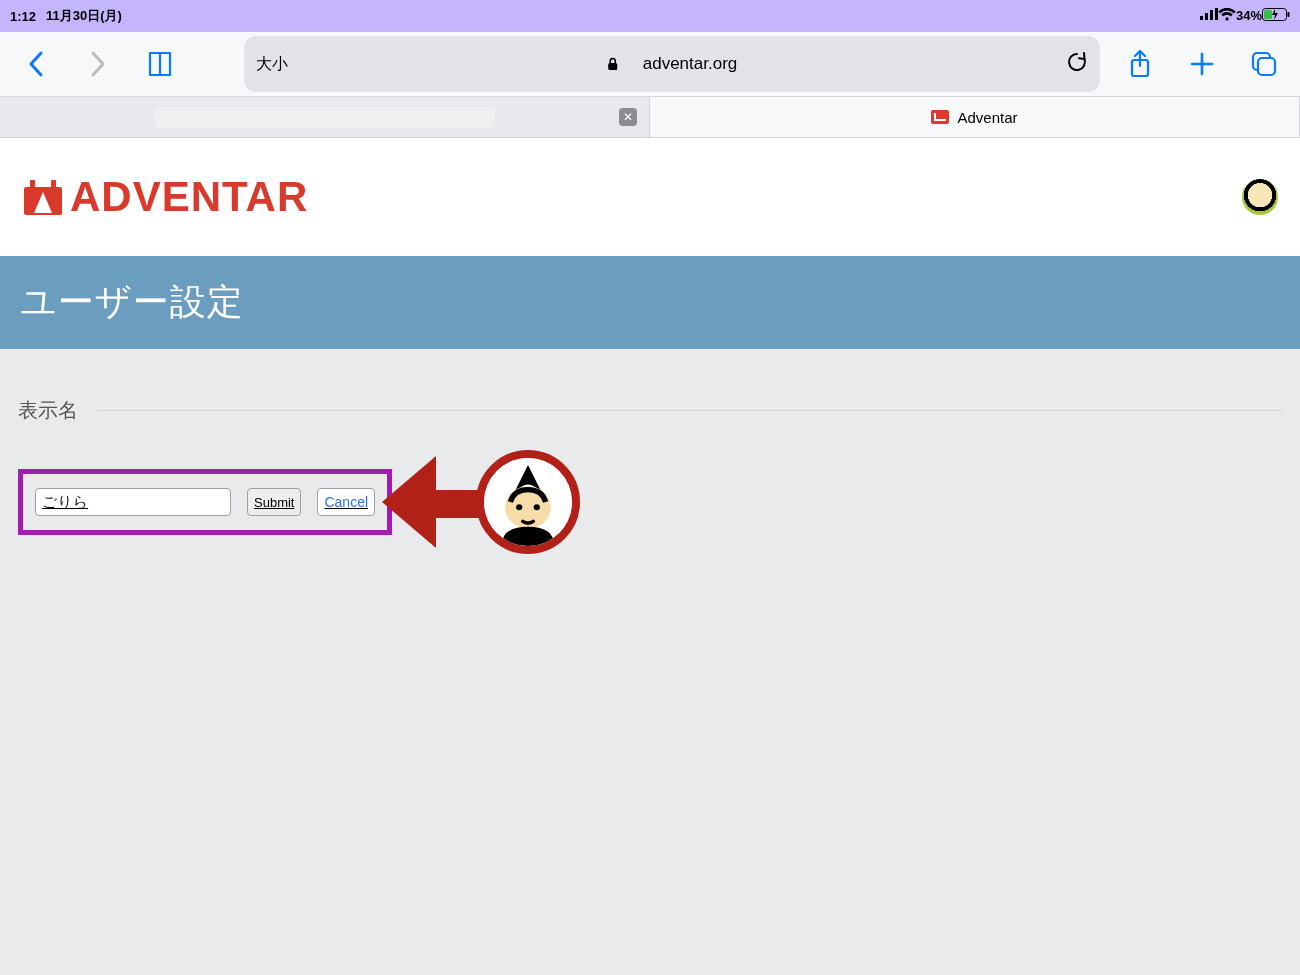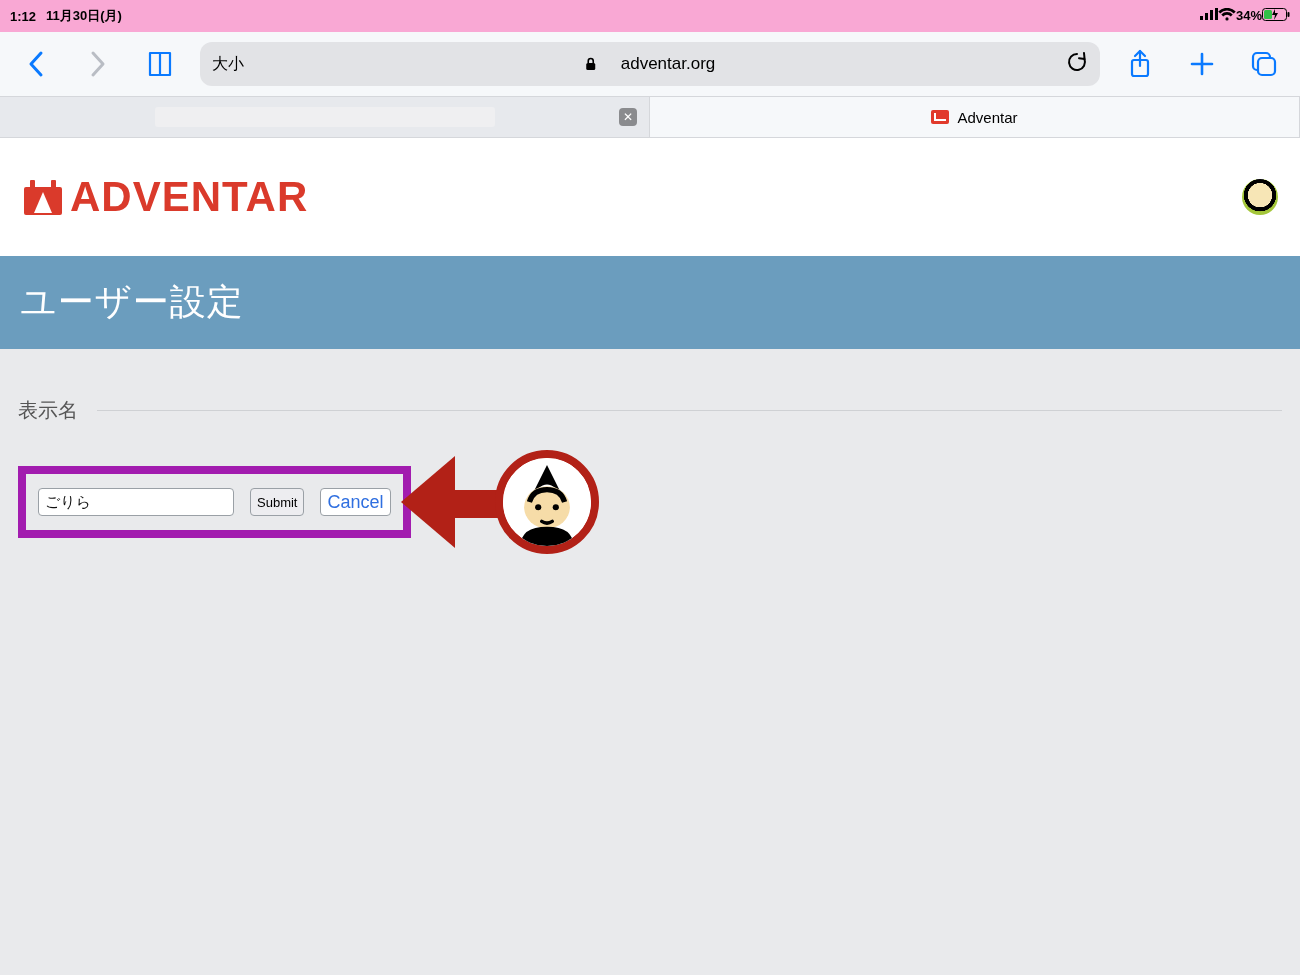--- a/index.html
+++ b/index.html
@@ -13,21 +13,21 @@
 
   
   .status-bar {
     height: 22px;
     display: flex;
     align-items: center;
     justify-content: space-between;
     padding: 16px 10px;
     font-size: 13px;
     font-weight: 600;
-    background: #f9a8d4;
+    background: #c4b5fd;
   }
   .status-left { display:flex; gap:10px; align-items:center; }
   .status-right { display:flex; align-items:flex-start; }
 
   
   .safari-toolbar {
     height: 64px;
     display:flex;
     align-items:center;
     gap:18px;
@@ -36,27 +36,28 @@
   }
   .safari-toolbar .tool-btn {
     width:44px; height:44px;
     display:flex; align-items:center; justify-content:center;
     color:#0a7aff;
     border-radius:8px;
   }
   .safari-toolbar .tool-btn.disabled { color:#b9bdc4; }
   .address-bar {
     flex:1;
-    height:44px;
+    height:56px;
     background:#e2e3e6;
     border-radius:12px;
     display:flex;
     align-items:center;
     padding:0 12px;
     position:relative;
+    margin-left:44px;
   }
   .address-bar .aa {
     font-size:16px; font-weight:500; color:#000;
   }
   .address-bar .url-center {
     position:absolute; left:50%; transform:translateX(-50%);
     display:flex; align-items:center; gap:24px;
     font-size:17px; color:#000;
   }
   .address-bar .reload {
@@ -156,24 +157,25 @@
     font-size:20px; color:#555;
     white-space:nowrap;
   }
   .section-label-row .rule {
     flex:1; height:1px; background:#cfd1d4;
   }
 
   
   .editor-row { display:flex; align-items:center; gap:0; }
   .highlight-box {
-    border:8px solid #a21caf;
+    border:5px solid #a21caf;
     padding:14px 12px;
     display:flex; align-items:center; gap:16px;
     background:transparent;
+    text-decoration:underline;
   }
   .name-input {
     width:196px; height:28px;
     border:1px solid #9aa0a6;
     border-radius:4px;
     background:#fff;
     font-size:15px;
     padding:0 6px;
     color:#111;
   }
@@ -186,21 +188,21 @@
     padding:0 6px;
     color:#000;
     cursor:pointer;
   }
   .link-btn {
     height:28px;
     border:1px solid #9aa0a6;
     border-radius:4px;
     background:#fff;
     padding:0 6px;
-    font-size:18px;
+    font-size:14px;
     color:#2f6fe0;
     cursor:pointer;
   }
 
   
   .annotation {
     display:flex; align-items:center; margin-left:4px;
   }
   .arrow { position:relative; width:96px; height:84px; }
   .arrow .shaft {

